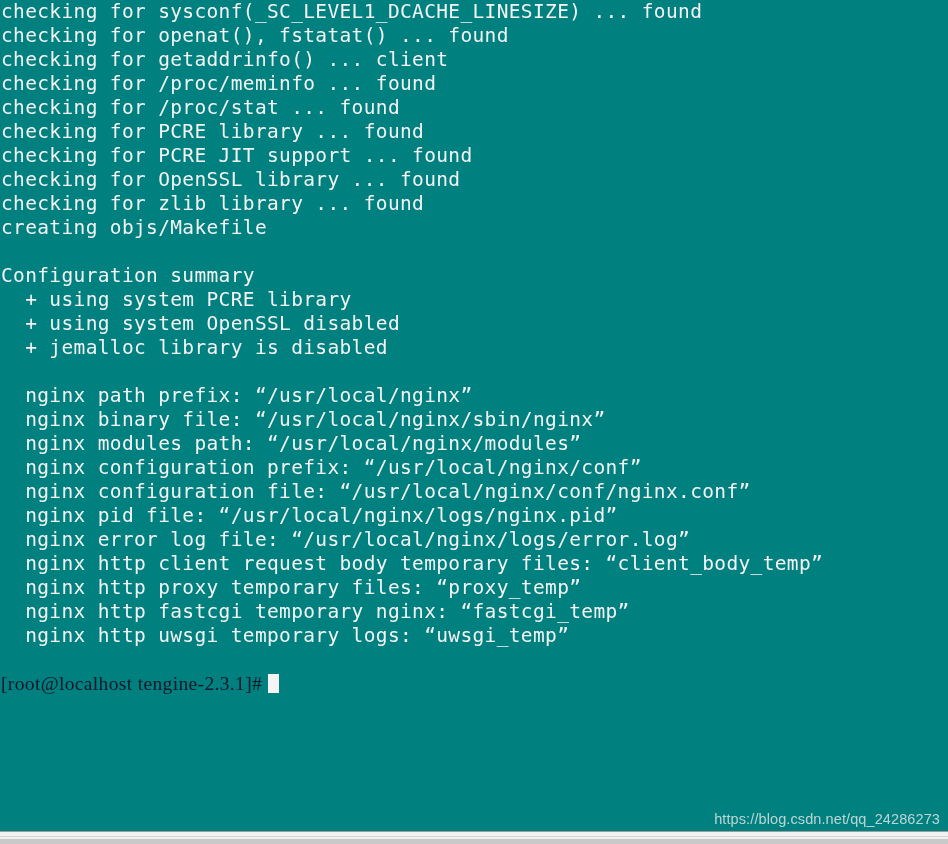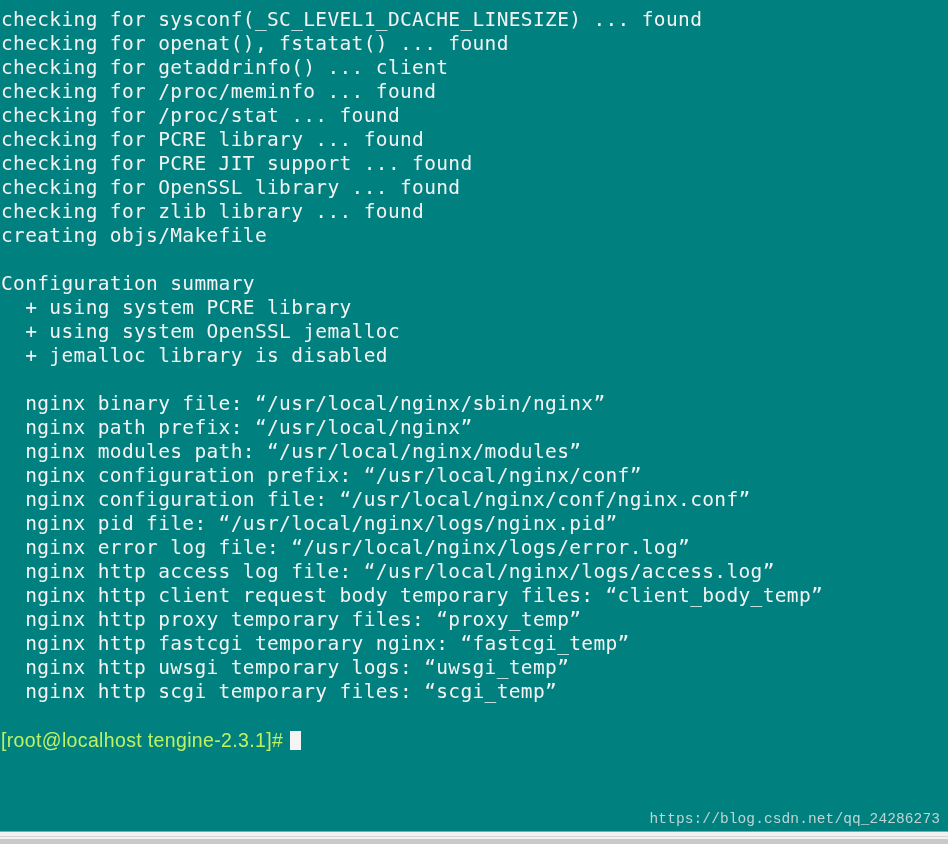--- a/index.html
+++ b/index.html
@@ -21,21 +21,21 @@
     height: 831px;
     background: #00807f;
     overflow: hidden;
   }
 
   #terminal-screen {
     position: absolute;
     left: 0;
     top: 0;
     width: 948px;
-    padding: 8px 0 0 0;
+    padding: 0 0 0 0;
     box-sizing: border-box;
   }
 
   .term-line {
     display: block;
     height: 24px;
     line-height: 24px;
     font-family: "DejaVu Sans Mono", "Liberation Mono", monospace;
     font-size: 19.5px;
     letter-spacing: 0.35px;
@@ -46,42 +46,42 @@
 
   .term-line.blank {
     color: transparent;
   }
 
   
   #prompt-line {
     display: block;
     height: 24px;
     line-height: 24px;
-    font-family: Liberation Sans, sans-serif;
+    font-family: Liberation Serif, serif;
     font-size: 19.5px;
     letter-spacing: 0.35px;
-    color: #bef264;
+    color: #0f172a;
     white-space: pre;
     padding-left: 1px;
   }
 
   #cursor-block {
     display: inline-block;
     width: 11px;
     height: 19px;
     background: #f4f4f4;
     vertical-align: -3px;
     margin-left: 1px;
   }
 
   #watermark {
     position: absolute;
     right: 8px;
     bottom: 4px;
-    font-family: Liberation Mono, monospace;
+    font-family: Liberation Sans, sans-serif;
     font-size: 14.5px;
     color: #bcd6d6;
     letter-spacing: 0.1px;
     white-space: nowrap;
   }
 
   #bottom-chrome {
     width: 948px;
     height: 13px;
     background: #f2f2f2;
@@ -120,36 +120,34 @@
         <div class="term-line">checking for /proc/meminfo ... found</div>
         <div class="term-line">checking for /proc/stat ... found</div>
         <div class="term-line">checking for PCRE library ... found</div>
         <div class="term-line">checking for PCRE JIT support ... found</div>
         <div class="term-line">checking for OpenSSL library ... found</div>
         <div class="term-line">checking for zlib library ... found</div>
         <div class="term-line">creating objs/Makefile</div>
         <div class="term-line blank">&nbsp;</div>
         <div class="term-line">Configuration summary</div>
         <div class="term-line">  + using system PCRE library</div>
-        <div class="term-line">  + using system OpenSSL jemalloc</div>
+        <div class="term-line">  + using system OpenSSL disabled</div>
         <div class="term-line">  + jemalloc library is disabled</div>
         <div class="term-line blank">&nbsp;</div>
+        <div class="term-line">  nginx path prefix: “/usr/local/nginx”</div>
         <div class="term-line">  nginx binary file: “/usr/local/nginx/sbin/nginx”</div>
-        <div class="term-line">  nginx path prefix: “/usr/local/nginx”</div>
         <div class="term-line">  nginx modules path: “/usr/local/nginx/modules”</div>
         <div class="term-line">  nginx configuration prefix: “/usr/local/nginx/conf”</div>
         <div class="term-line">  nginx configuration file: “/usr/local/nginx/conf/nginx.conf”</div>
         <div class="term-line">  nginx pid file: “/usr/local/nginx/logs/nginx.pid”</div>
         <div class="term-line">  nginx error log file: “/usr/local/nginx/logs/error.log”</div>
-        <div class="term-line">  nginx http access log file: “/usr/local/nginx/logs/access.log”</div>
         <div class="term-line">  nginx http client request body temporary files: “client_body_temp”</div>
         <div class="term-line">  nginx http proxy temporary files: “proxy_temp”</div>
         <div class="term-line">  nginx http fastcgi temporary nginx: “fastcgi_temp”</div>
         <div class="term-line">  nginx http uwsgi temporary logs: “uwsgi_temp”</div>
-        <div class="term-line">  nginx http scgi temporary files: “scgi_temp”</div>
         <div class="term-line blank">&nbsp;</div>
       </div>
 
     <div id="prompt-line"><span>[root@localhost tengine-2.3.1]# </span><span id="cursor-block"></span></div>
   </div>
 
   <div id="watermark">https://blog.csdn.net/qq_24286273</div>
 </div>
 
 <div id="bottom-chrome">

